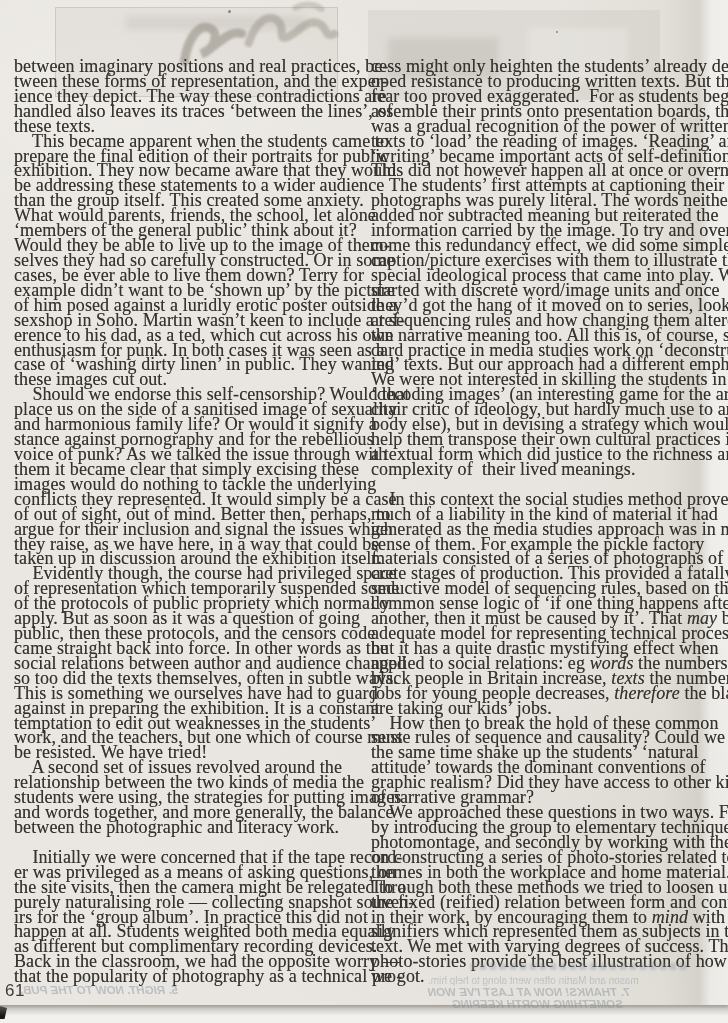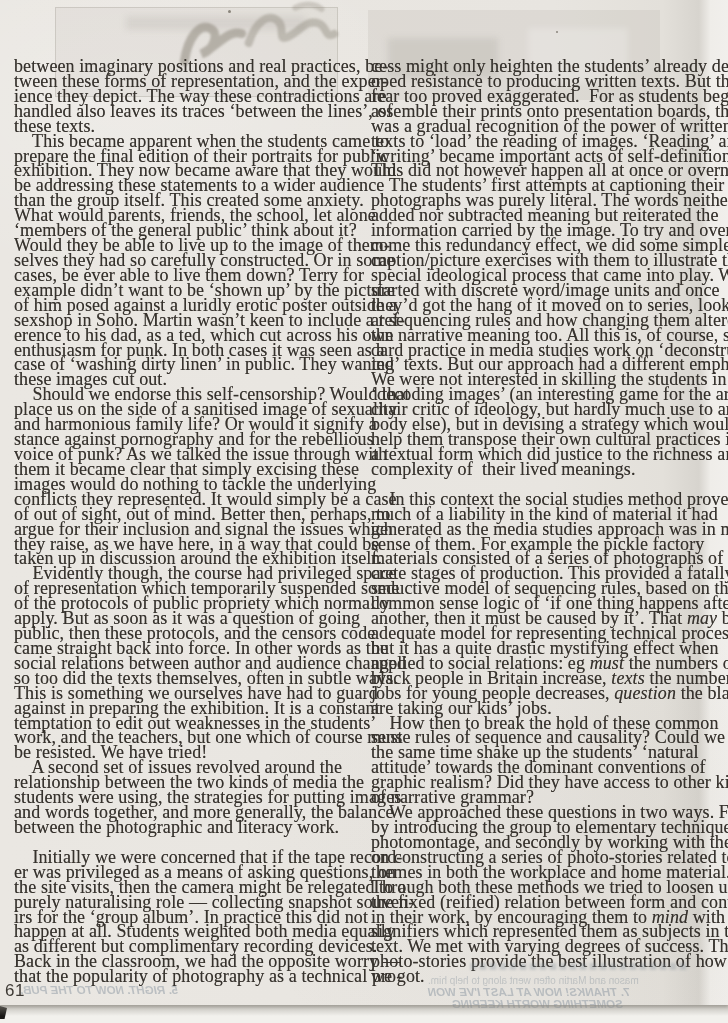--- a/index.html
+++ b/index.html
@@ -218,23 +218,23 @@
 much of a liability in the kind of material it had
 generated as the media studies approach was in making
 sense of them. For example the pickle factory
 materials consisted of a series of photographs of dis-
 crete stages of production. This provided a fatally
 seductive model of sequencing rules, based on the
 common sense logic of ‘if one thing happens after
 another, then it must be caused by it’. That <i>may</i> be an
 adequate model for representing technical processes,
 but it has a quite drastic mystifying effect when
-applied to social relations: eg <i>must</i> the numbers of
+applied to social relations: eg <i>words</i> the numbers of
 black people in Britain increase, <i>texts</i> the number of
-jobs for young people decreases, <i>question</i> the blacks
+jobs for young people decreases, <i>therefore</i> the blacks
 are taking our kids’ jobs.
     How then to break the hold of these common
 sense rules of sequence and causality? Could we at
 the same time shake up the students’ ‘natural
 attitude’ towards the dominant conventions of
 graphic realism? Did they have access to other kinds
 of narrative grammar?
     We approached these questions in two ways. First
 by introducing the group to elementary techniques of
 photomontage, and secondly by working with them

